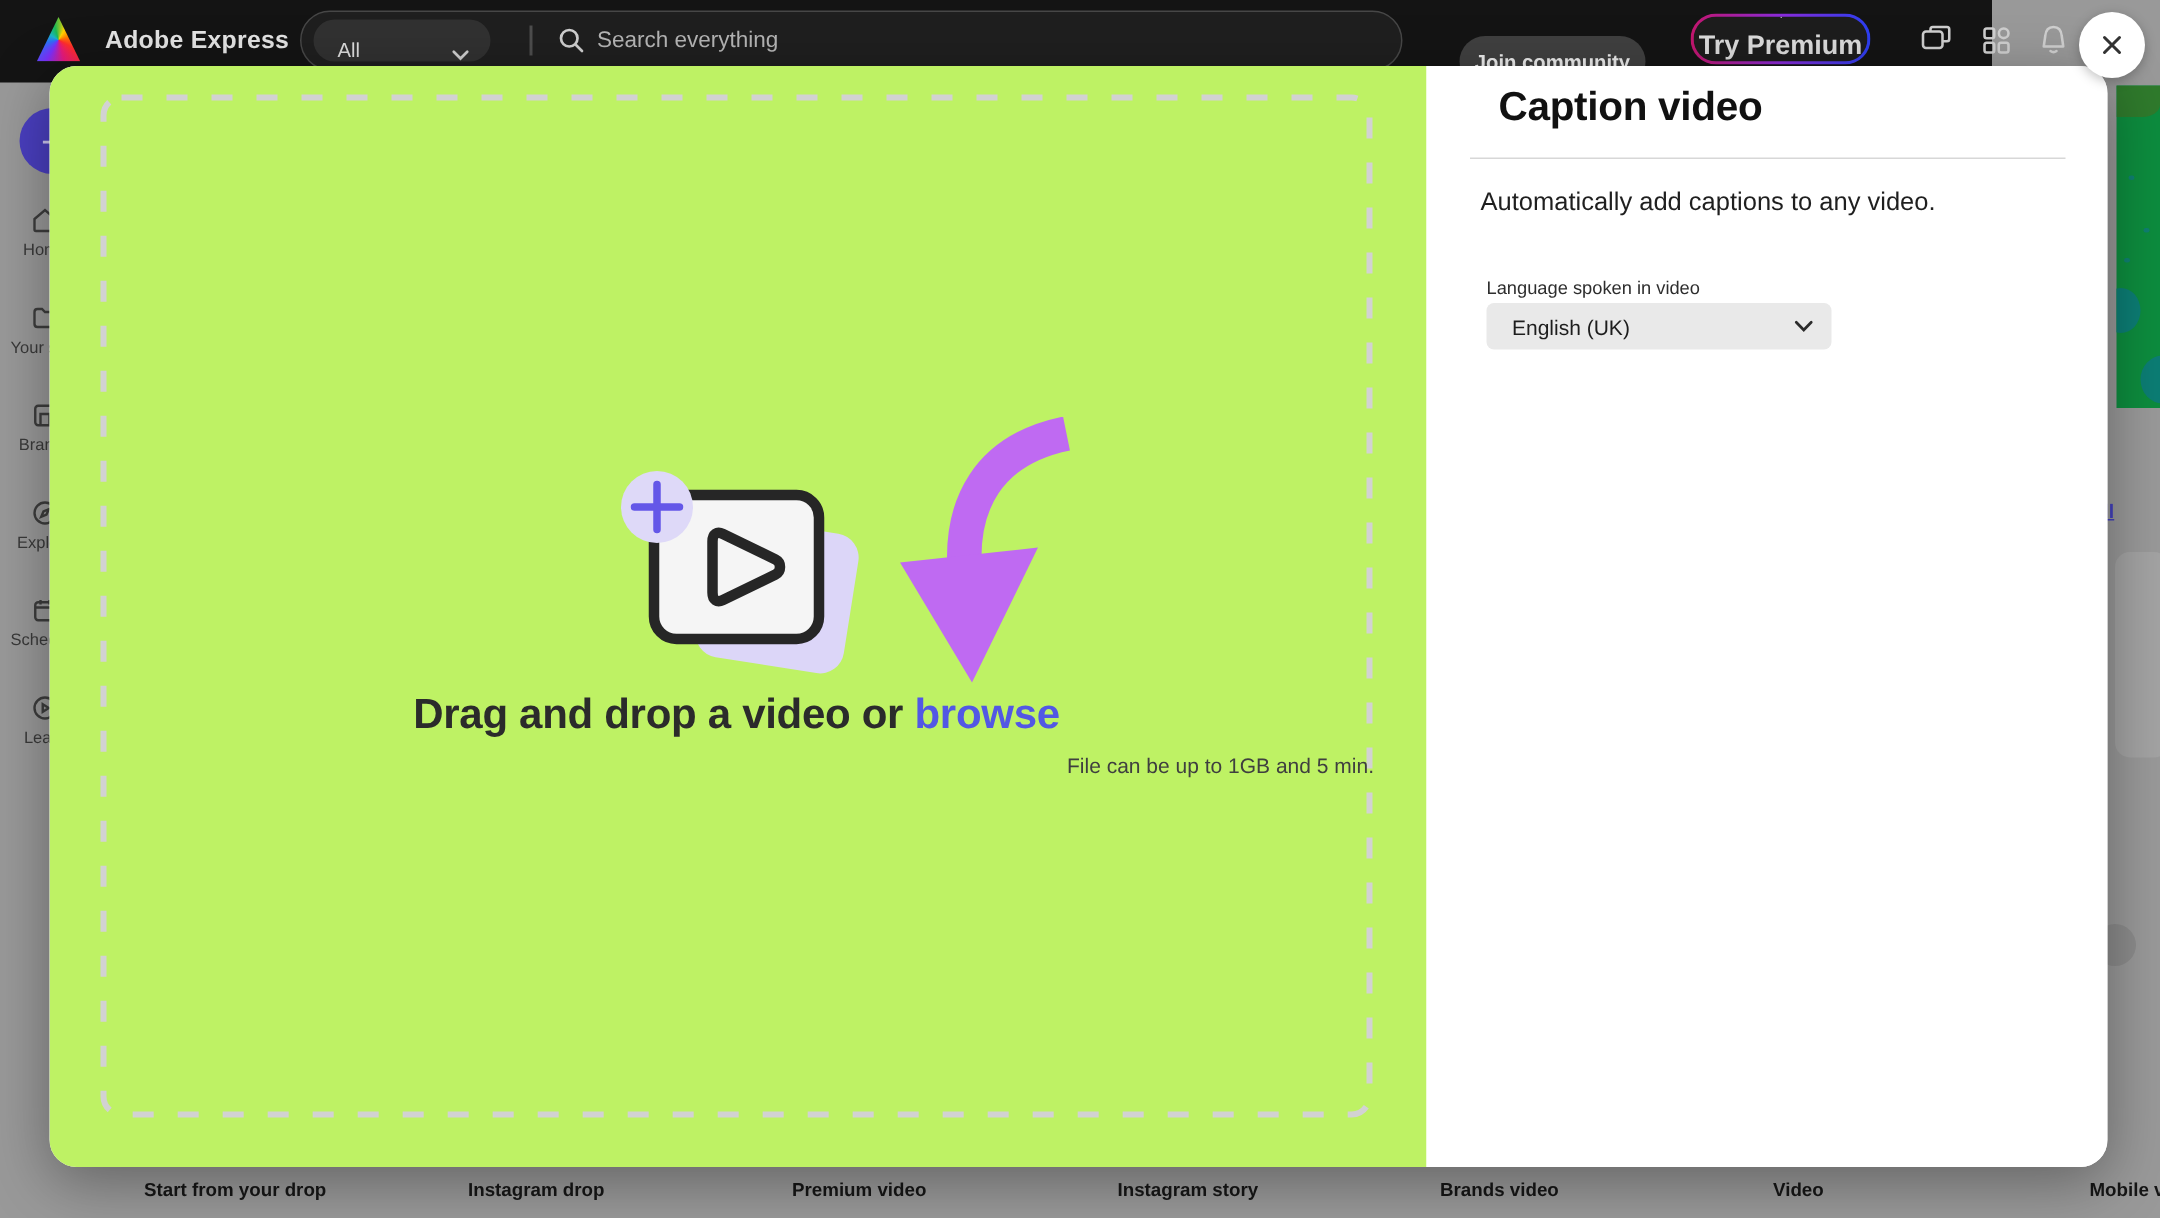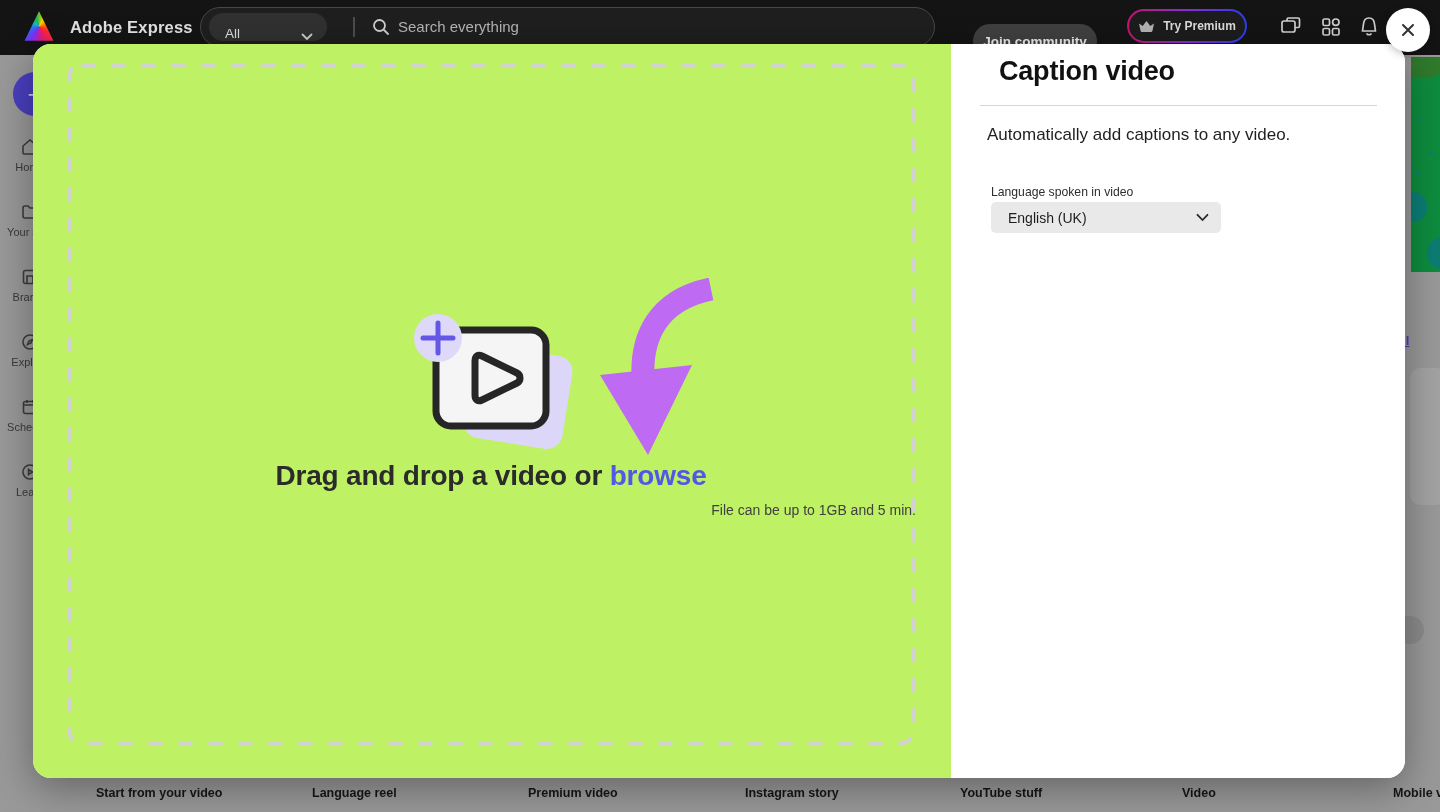--- a/index.html
+++ b/index.html
@@ -1,39 +1,39 @@
 <!DOCTYPE html>
 <html><head>
 <meta charset="utf-8">
 <style>
   * { margin:0; padding:0; box-sizing:border-box; }
   html,body { width:1440px; height:812px; overflow:hidden; }
   body { font-family:"Liberation Sans","DejaVu Sans",sans-serif; background:#999999; }
   #app { position:relative; width:1440px; height:812px; }
 
   
-  .topbar { position:absolute; left:0; top:0; width:1440px; height:55px; background:#141414; z-index:5; }
+  .topbar { position:absolute; left:0; top:0; width:1328px; height:55px; background:#141414; z-index:5; }
   .logo { position:absolute; left:24px; top:11px; width:30px; height:31px;
           background:conic-gradient(from 210deg,#7b2ff7,#2f6df7,#19b5c8,#1db954,#ffd400,#ff7a00,#ff2c2c,#e3197c,#7b2ff7);
           clip-path:polygon(50% 1%, 98% 96%, 2% 96%); }
   .brand { position:absolute; left:70px; top:18px; font-size:16.5px; font-weight:700; color:#e4e4e4; letter-spacing:.2px; }
   .search-wrap { position:absolute; left:200px; top:7px; width:735px; height:40px; background:#1f1f1f;
                  border:1.5px solid #474747; border-radius:21px; }
   .all-pill { position:absolute; left:8px; top:5px; width:118px; height:28px; background:#313131; border-radius:14px;
               display:flex; align-items:flex-end; padding:0 14px 0 16px; }
   .all-pill span { color:#dedede; font-size:13.5px; flex:1; }
   .vdiv { position:absolute; left:152px; top:9px; width:1.5px; height:20px; background:#4d4d4d; }
   .search-icon { position:absolute; left:170px; top:9px; }
   .search-ph { position:absolute; left:197px; top:10px; font-size:15px; color:#b5b5b5;text-align:center; }
   .join-btn { position:absolute; left:973px; top:24px; width:124px; height:34px; background:#404040; border-radius:17px;
               color:#ededed; font-size:13.5px; font-weight:700; display:flex; align-items:center; justify-content:center; border:none; }
   .premium-btn { position:absolute; left:1127px; top:9px; width:120px; height:34px; border-radius:17px;
                  border:2px solid transparent;
                  background:linear-gradient(#1d1d1d,#1d1d1d) padding-box, linear-gradient(90deg,#c4166e,#8a2bd9,#2b3ff0) border-box;
-                 color:#dcdcdc; font-size:12px; font-weight:700; display:flex; align-items:center; justify-content:center; gap:8px; }
+                 color:#dcdcdc; font-size:18px; font-weight:700; display:flex; align-items:center; justify-content:center; gap:8px;flex-direction:column; }
   .tb-icon { position:absolute; top:14px; width:26px; height:26px; background:none; border:none; }
 
   
   .bg-layer { position:absolute; inset:0; z-index:1; }
   .plus-fab { position:absolute; left:13px; top:72px; width:44px; height:44px; border-radius:50%;
               background:#4a3fc0; color:#cfcaf2; font-size:26px; font-weight:400; text-align:center; line-height:42px; border:none; }
   .nav-item { position:absolute; left:-30px; width:120px; text-align:center; color:#3d3d3d; }
   .nav-item svg { display:block; margin:0 auto 4px auto; }
   .nav-label { font-size:11px; color:#3a3a3a; }
   .green-img { position:absolute; left:1411px; top:57px; width:29px; height:215px; background:#0d8c3e; overflow:hidden; }
@@ -127,25 +127,25 @@
       <div class="teal-blob1"></div>
       <div class="teal-blob2"></div>
       <div class="speck" style="left:8px; top:60px;"></div>
       <div class="speck" style="left:18px; top:95px;"></div>
       <div class="speck" style="left:5px; top:115px;"></div>
     </div>
     <a class="view-all">View all</a>
     <div class="bg-card"></div>
     <div class="bg-play-blob"></div>
 
-    <span class="tpl-label" style="left:96px;">Start from your video</span>
-    <span class="tpl-label" style="left:312px;">Language reel</span>
+    <span class="tpl-label" style="left:96px;">Start from your drop</span>
+    <span class="tpl-label" style="left:312px;">Instagram drop</span>
     <span class="tpl-label" style="left:528px;">Premium video</span>
     <span class="tpl-label" style="left:745px;">Instagram story</span>
-    <span class="tpl-label" style="left:960px;">YouTube stuff</span>
+    <span class="tpl-label" style="left:960px;">Brands video</span>
     <span class="tpl-label" style="left:1182px;">Video</span>
     <span class="tpl-label" style="left:1393px;">Mobile video</span>
   </div>
 
   <header class="topbar">
     <div class="logo"></div>
     <div class="brand">Adobe Express</div>
 
     <div class="search-wrap">
       <div class="all-pill">

